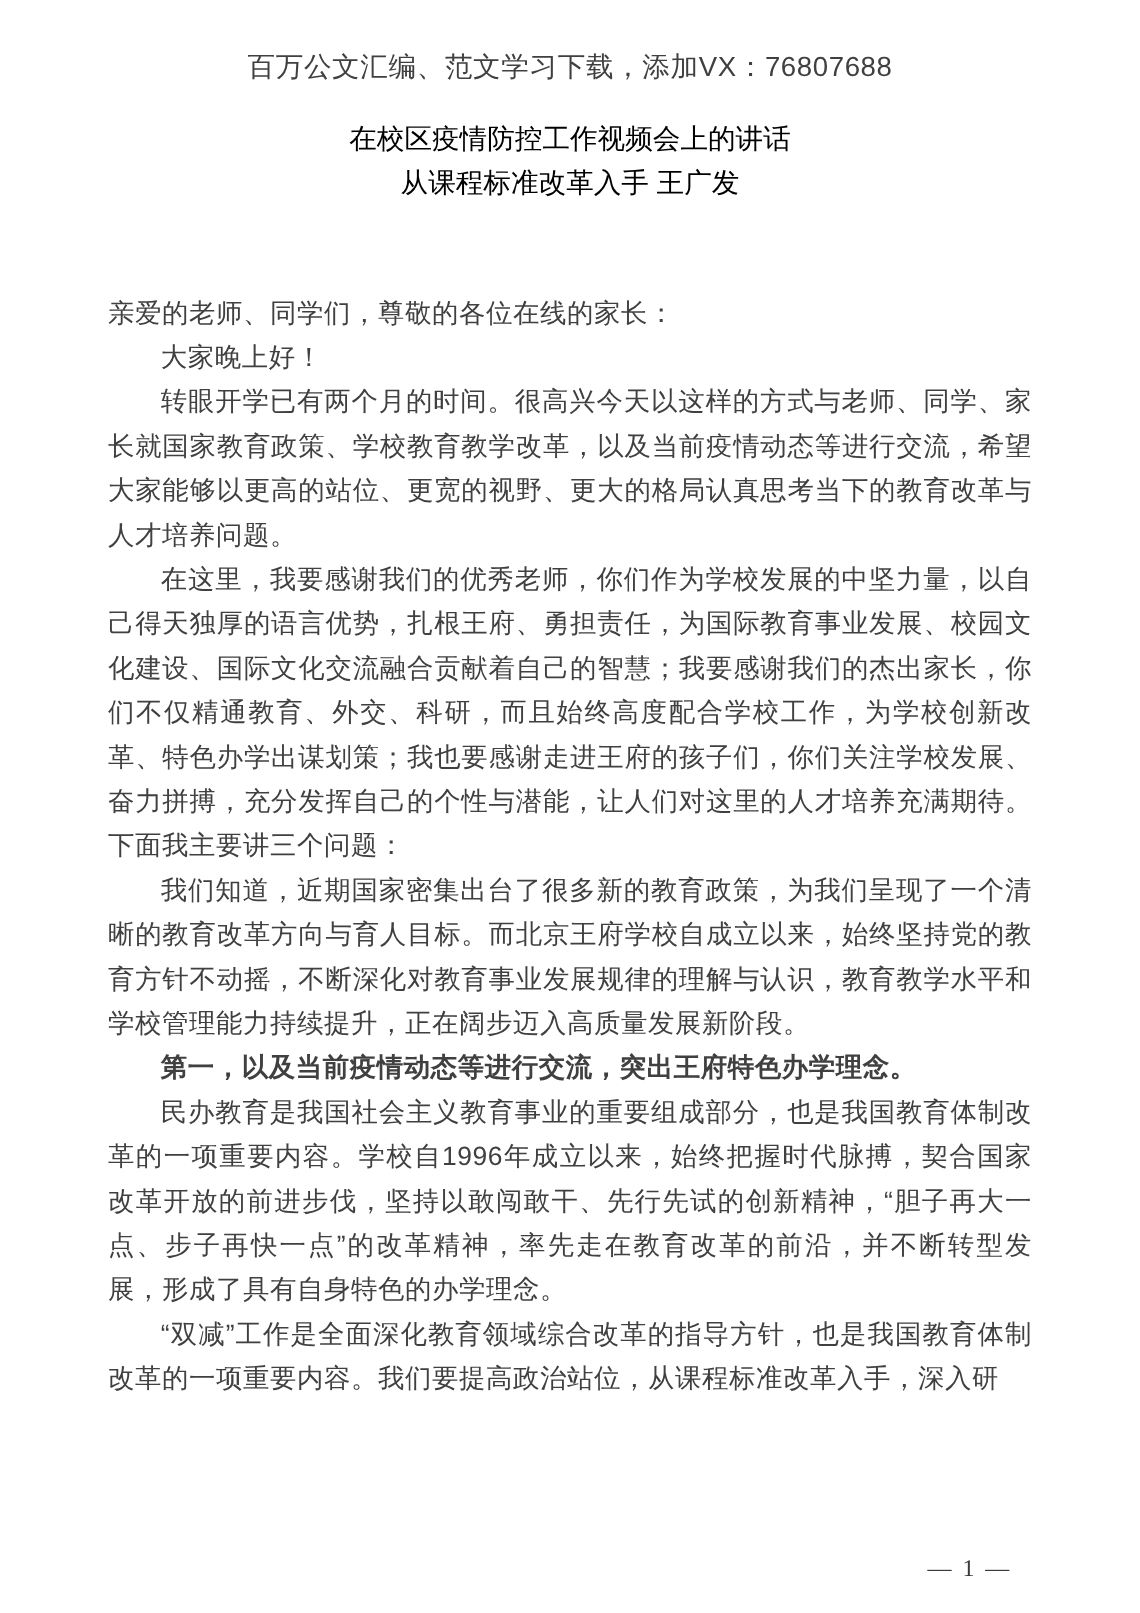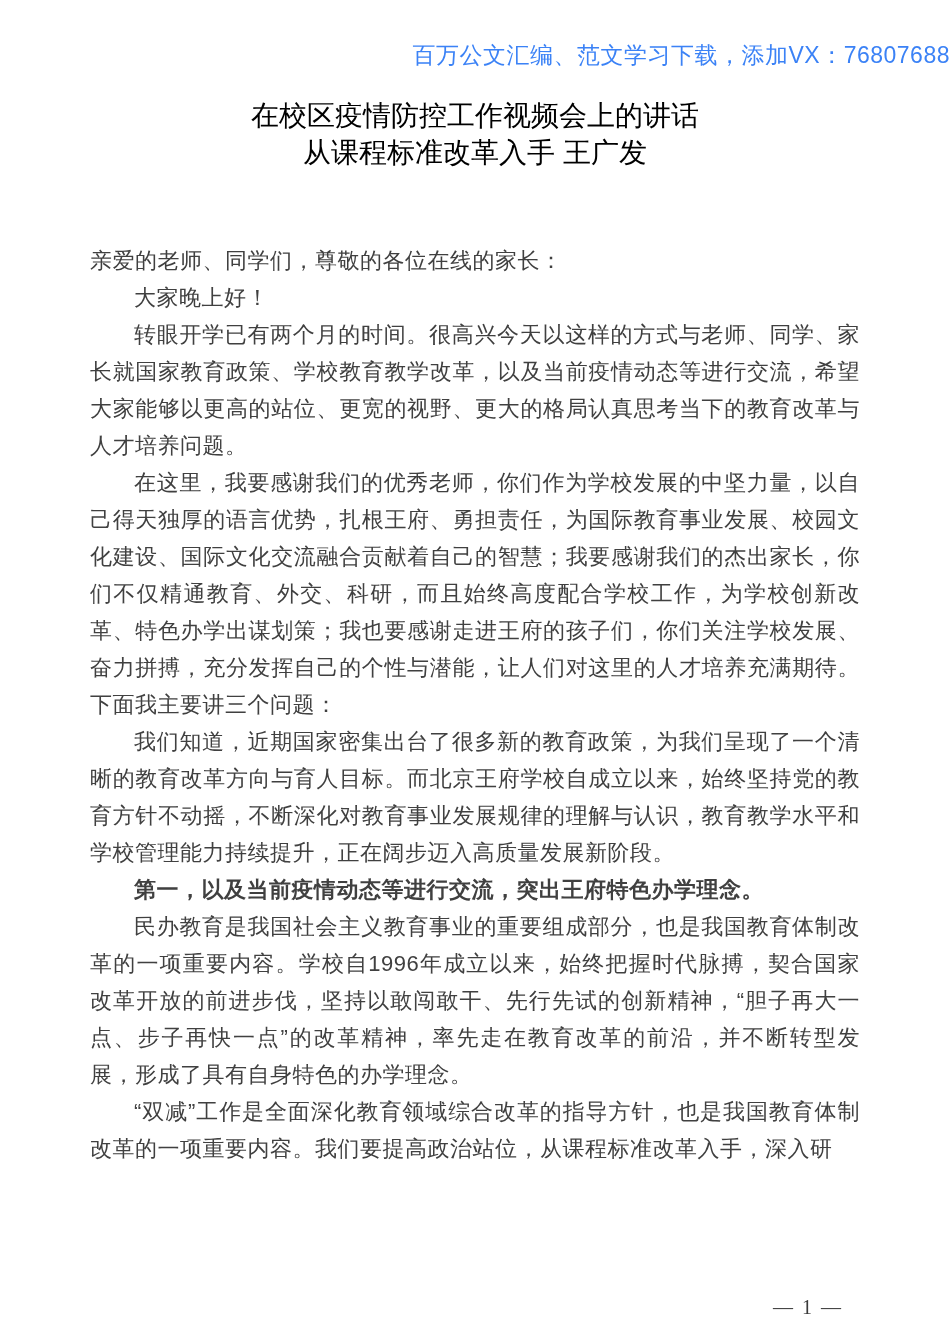--- a/index.html
+++ b/index.html
@@ -14,32 +14,32 @@
     background: #ffffff;
     font-family: "Liberation Sans", "DejaVu Sans", sans-serif;
     color: #000000;
     overflow: hidden;
   }
   .notice {
     position: absolute;
     top: 40px;
     left: 0;
     width: 100%;
-    text-align: right;
+    text-align: center;
     font-size: 23px;
-    color: #3b82f6;
+    color: #404040;
     letter-spacing: 0.5px;
   }
   .title-block {
     position: absolute;
     top: 97px;
     left: 0;
     width: 100%;
     text-align: center;
-    font-size: 28px;
+    font-size: 23px;
     line-height: 37px;
     color: #000000;
   }
   .content {
     position: absolute;
     top: 242px;
     left: 90px;
     width: 770px;
     font-size: 22px;
     line-height: 37px;

